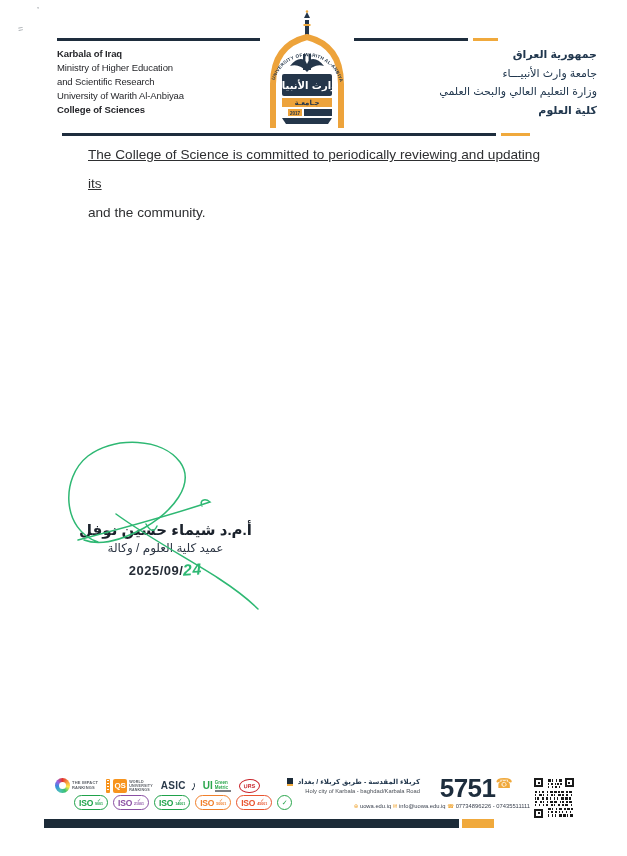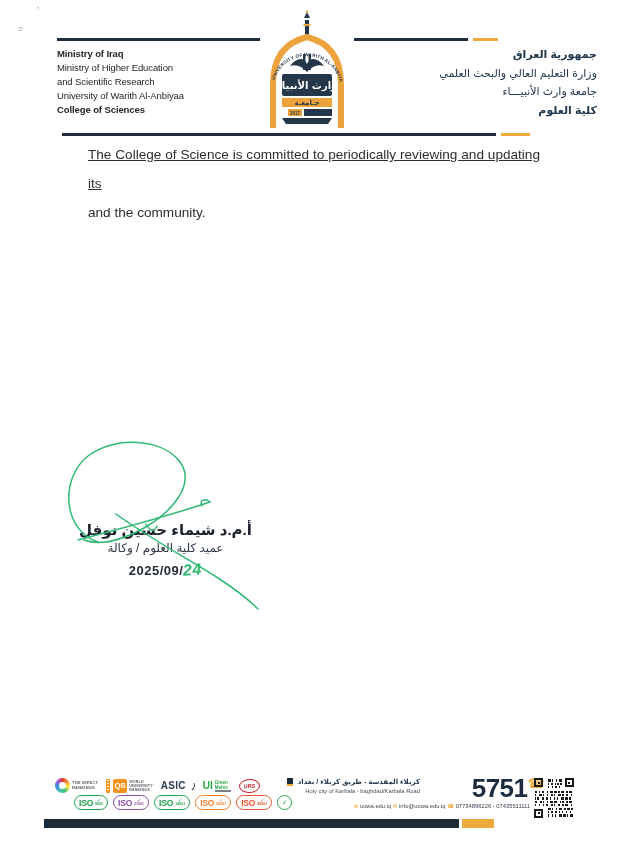--- a/index.html
+++ b/index.html
@@ -65,52 +65,52 @@
   .iso-purple{border:1.4px solid #8a4fa3;} .iso-purple *{color:#8a4fa3;}
   .iso-orange{border:1.4px solid #f07f2a;} .iso-orange *{color:#f07f2a;}
   .iso-red{border:1.4px solid #e8542e;} .iso-red *{color:#e8542e;}
   .globe{width:13px;height:13px;border:1.5px solid #2aa64c;border-radius:50%;color:#2aa64c;font-size:7px;
          display:flex;align-items:center;justify-content:center;}
 
   .addr-ar{right:157px;top:2px;direction:rtl;white-space:nowrap;font-size:7px;font-weight:bold;color:#23384e;}
   .addr-en{right:157px;top:12px;white-space:nowrap;font-size:5.8px;color:#4a4f57;}
   .contact{right:47px;top:27px;white-space:nowrap;font-size:5.8px;color:#3c4document;color:#3c4350;}
   .contact .ic{color:#f0a93c;font-size:5.5px;}
-  .hotline{right:32px;top:-3px;display:flex;align-items:flex-start;}
+  .hotline{right:64px;top:-3px;display:flex;align-items:flex-start;}
   .hotline .num{font-size:26px;font-weight:bold;color:#1d2d3d;letter-spacing:-0.5px;}
   .hotline .ph{color:#f0a93c;font-size:14px;margin-top:2px;}
   .bar-navy{left:44px;top:819px;width:415px;height:9px;background:#1c2b38;}
   .bar-gold{left:462px;top:819px;width:32px;height:9px;background:#f0a93c;}
   .fr-wrap{left:350px;top:776px;width:227px;height:46px;}
 </style>
 </head>
 <body>
 
 <div class="page">
 
   <div class="abs artifact" style="left:37px;top:5px;">’</div>
   <div class="abs artifact" style="left:18px;top:24px;transform:rotate(-8deg);">=</div>
 
   <div class="abs rule-navy" style="left:57px;top:38px;width:411px;"></div>
   <div class="abs rule-gold" style="left:473px;top:38px;width:25px;"></div>
   <div class="abs rule-navy" style="left:62px;top:133px;width:434px;"></div>
   <div class="abs rule-gold" style="left:501px;top:133px;width:29px;"></div>
 
   <div class="abs hdr-en">
-    <div class="b">Ministry of Iraq</div>
+    <div class="b">Karbala of Iraq</div>
     <div>Ministry of Higher Education</div>
     <div>and Scientific Research</div>
     <div>University of Warith Al-Anbiyaa</div>
     <div class="b">College of Sciences</div>
   </div>
 
   <div class="abs hdr-ar">
     <div class="b">جمهورية العراق</div>
+    <div>جامعة وارث الأنبيـــاء</div>
     <div>وزارة التعليم العالي والبحث العلمي</div>
-    <div>جامعة وارث الأنبيـــاء</div>
     <div class="b">كلية العلوم</div>
   </div>
 
   <div class="abs logo-box">
     <svg width="94" height="122" viewBox="0 0 94 122">
       <defs>
         <path id="arcpath" d="M 14 72 A 34 34 0 0 1 80 72" fill="none"></path>
       </defs>
 
       <rect x="45" y="10" width="4" height="24" fill="#24364a"></rect>

